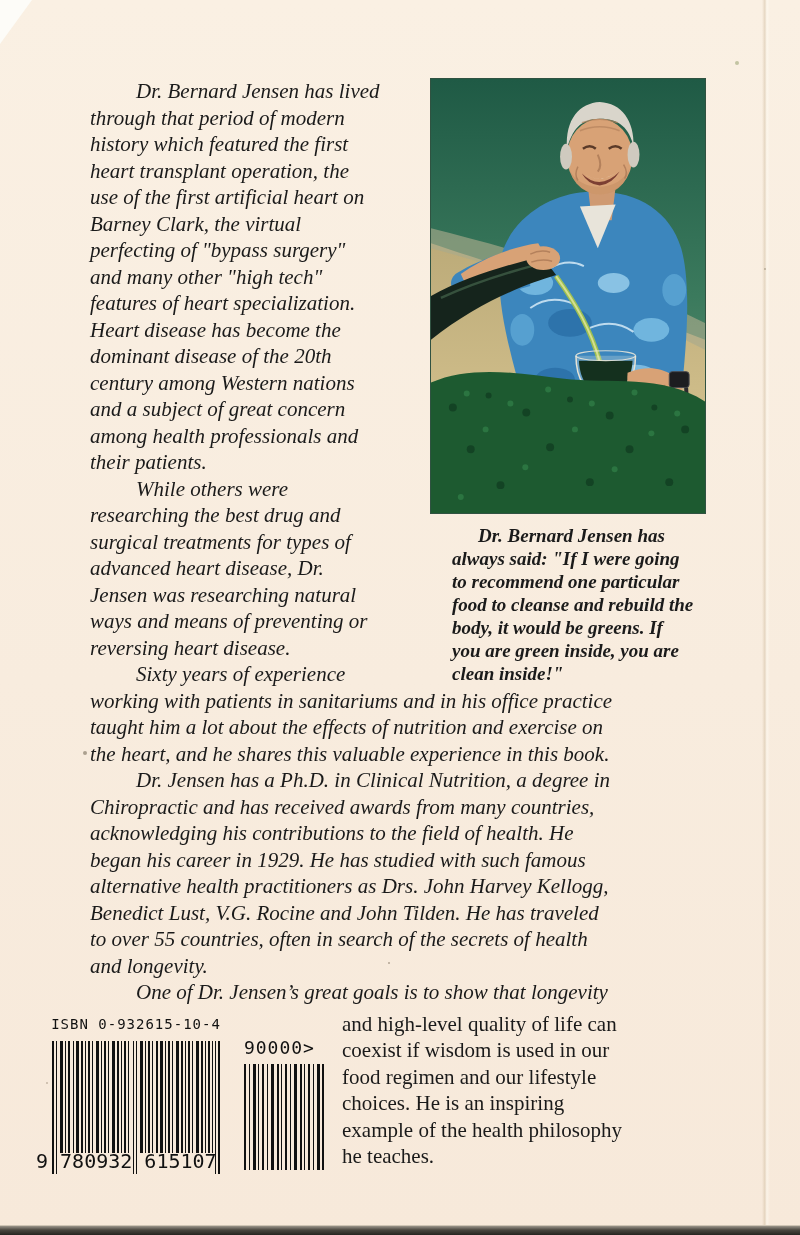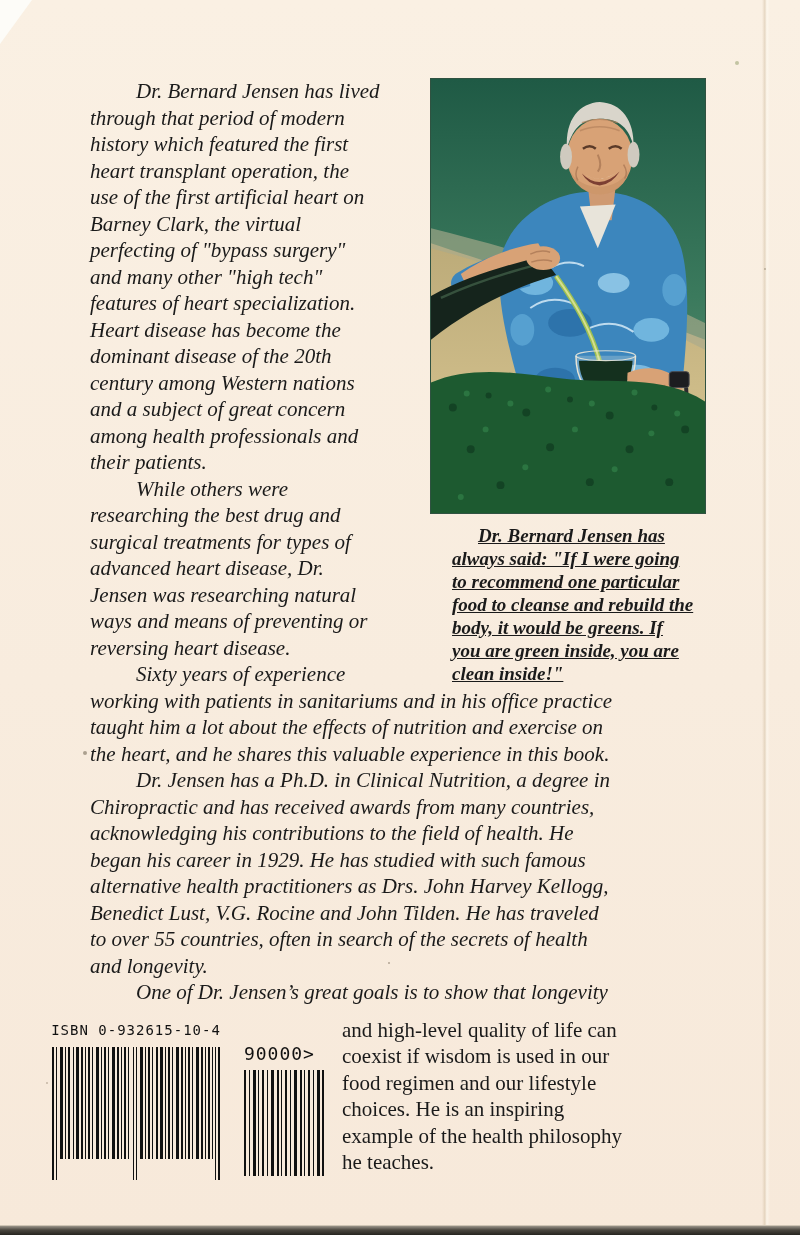--- a/index.html
+++ b/index.html
@@ -8,33 +8,33 @@
     background:linear-gradient(180deg,#faf0e3 0%,#f8ecde 55%,#f7e9da 100%);
     font-family:"Liberation Serif","DejaVu Serif",serif;
     color:#1a1a1a;
   }
   .cover{position:absolute;inset:0;}
   .content{
     position:absolute;left:90px;top:78px;width:660px;
     font-size:21px;line-height:26.5px;
   }
   .para{margin:0;text-indent:46px;white-space:pre-line;font-style:italic;}
-  .photo-float{float:right;width:320px;margin-left:16px;text-decoration:underline;}
+  .photo-float{float:right;width:320px;margin-left:16px;}
   .photo{
     width:276px;height:436px;display:block;
     border:1px solid rgba(60,60,50,.35);box-sizing:border-box;
     background:#2a5f4a;
   }
   .photo svg{display:block;width:100%;height:100%;}
   .caption{
     margin:10px 0 0 22px;width:256px;
     font-size:19px;line-height:23px;font-style:italic;font-weight:600;
     text-indent:26px;white-space:pre-line;
   }
-  .bottom-row{display:flex;align-items:flex-start;margin-left:-42px;margin-top:11px;}
+  .bottom-row{display:flex;align-items:flex-start;margin-left:-42px;margin-top:5px;}
   .barcode-block{flex:none;width:280px;display:flex;align-items:flex-start;}
   .bc-main{width:188px;}
   .isbn-label{
     width:176px;margin-left:0;text-align:center;
     font-family:"DejaVu Sans Mono","Liberation Mono",monospace;
     font-size:14px;letter-spacing:1px;color:#111;white-space:nowrap;
   }
   .bc-svg-wrap{position:relative;width:168px;margin-left:4px;margin-top:4px;}
   .bc-svg-wrap svg{display:block;}
   .bc-digits{
@@ -268,20 +268,21 @@
               <rect x="129" y="0" width="2" height="112"></rect>
                 <rect x="133" y="0" width="1" height="112"></rect>
               <rect x="136" y="0" width="2" height="112"></rect>
                 <rect x="140" y="0" width="1" height="112"></rect>
               <rect x="144" y="0" width="3" height="112"></rect>
                 <rect x="149" y="0" width="2" height="112"></rect>
               <rect x="153" y="0" width="1" height="112"></rect>
                 <rect x="156" y="0" width="2" height="112"></rect>
               <rect x="160" y="0" width="1" height="112"></rect>
             </svg>
+            <div class="bc-digits">9 780932 615107</div>
           </div>
         </div>
         <div class="bc-addon">
           <div class="addon-label">90000&gt;</div>
           <svg width="80" height="106" viewBox="0 0 80 106" fill="#111111">
             <rect x="0" y="0" width="2" height="106"></rect>
               <rect x="5" y="0" width="1" height="106"></rect>
             <rect x="9" y="0" width="3" height="106"></rect>
               <rect x="14" y="0" width="1" height="106"></rect>
             <rect x="18" y="0" width="2" height="106"></rect>

